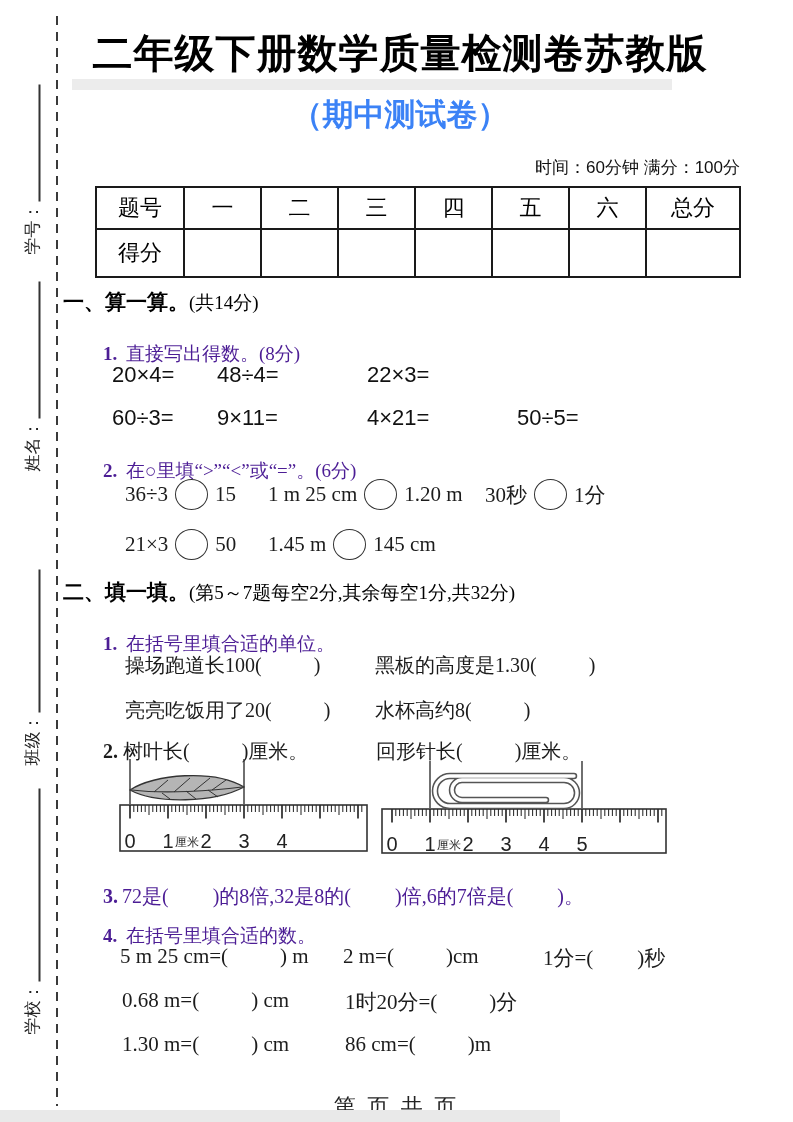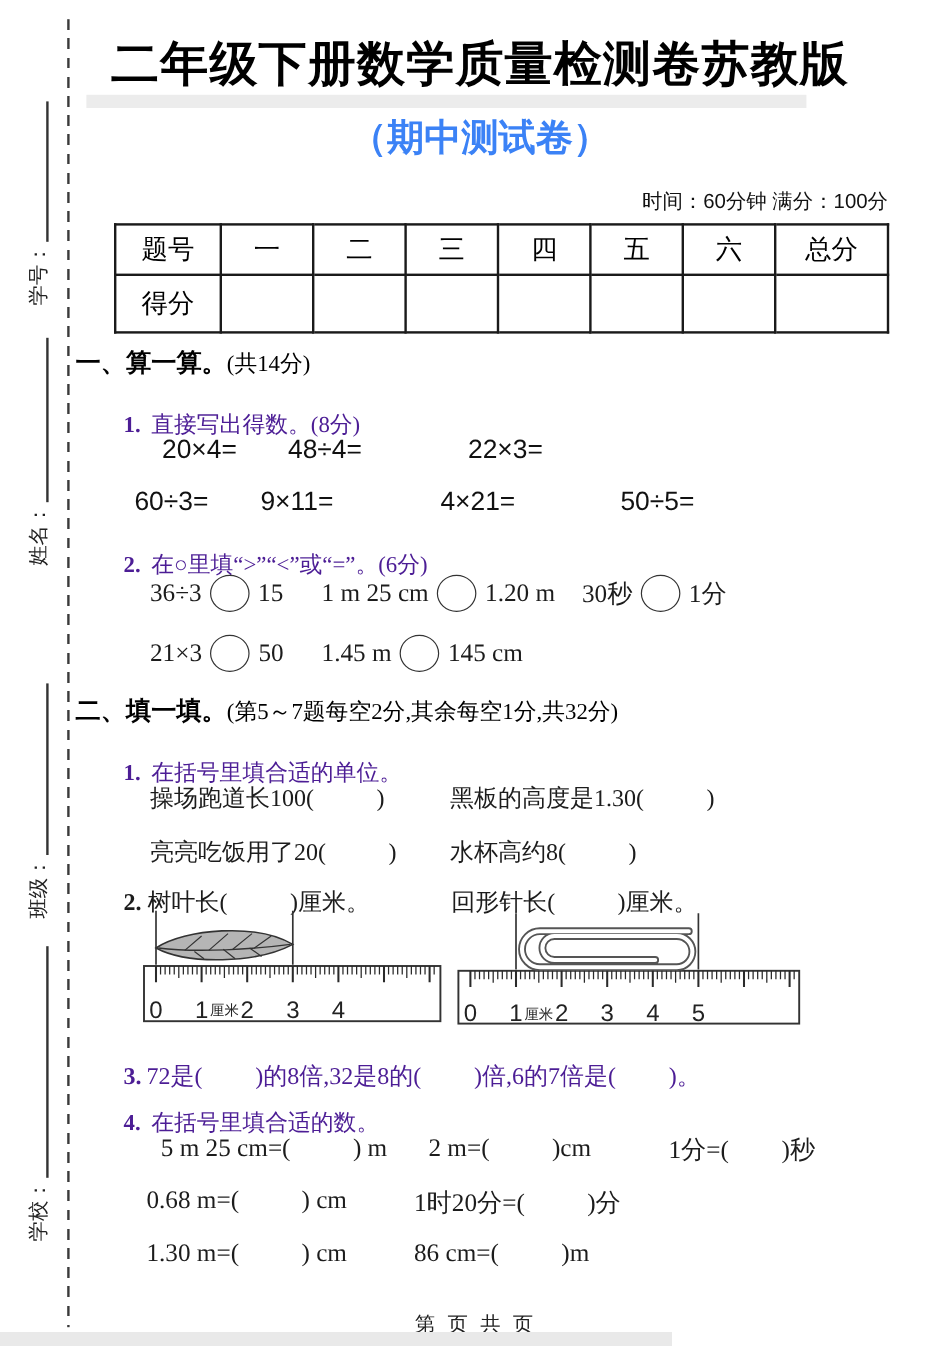--- a/index.html
+++ b/index.html
@@ -53,21 +53,21 @@
   .q4grid{grid-template-columns:223px 200px auto;font-size:21px;}
   .cmpitem{display:flex;align-items:center;font-size:21px;
     font-family:Liberation Serif, serif;}
   .circle{
     display:inline-block;width:31px;height:29px;border:1.5px solid #333;border-radius:50%;
     margin:0 7px;flex:0 0 auto;background:#fff;
   }
   .blank{display:inline-flex;align-items:flex-end;font-size:inherit;}
   .blank .gap{display:inline-block;width:52px;}
   .blank.g44 .gap{width:44px;}
-  .footer{left:0;top:1092px;width:793px;text-align:center;font-size:17px;letter-spacing:3px;color:#222;}
+  .footer{left:0;top:1092px;width:793px;text-align:center;font-size:22px;letter-spacing:3px;color:#222;}
   .botband{left:0;top:1110px;width:560px;height:12px;background:#e9e9e9;}
   svg text{font-family:"Liberation Sans","DejaVu Sans",sans-serif;}
 </style>
 </head>
 <body>
 
 <div class="seal-line"></div>
 <div class="mfield" style="width:170px;left:-53px;top:158px;">
   <span>学号：</span>
     <span class="mline"></span>
@@ -117,21 +117,21 @@
 
 <div class="abs sechead" style="left:63px;top:288px;">
   <span>一、算一算。</span><span class="score">(共14分)</span>
 </div>
 
 <div class="abs qline" style="left:103px;top:326px;">
   <b>1.</b>
   <span>直接写出得数。</span><span>(8分)</span>
 </div>
 
-<div class="abs grid eqgrid nums" style="left:112px;top:362px;width:630px;margin-left:23px;">
+<div class="abs grid eqgrid nums" style="left:112px;top:362px;width:630px;">
   <span>20×4=</span>
   <span>48÷4=</span>
   <span>22×3=</span>
 </div>
 <div class="abs grid eqgrid nums" style="left:112px;top:405px;width:630px;">
   <span>60÷3=</span>
   <span>9×11=</span>
   <span>4×21=</span>
   <span>50÷5=</span>
 </div>
@@ -411,21 +411,21 @@
       <span class="gap"></span>
       <span>)</span>
     </span><span>。</span>
 </div>
 
 <div class="abs qline" style="left:103px;top:908px;">
   <b>4.</b>
   <span>在括号里填合适的数。</span>
 </div>
 
-<div class="abs grid q4grid" style="left:134px;top:944px;width:640px;">
+<div class="abs grid q4grid" style="left:120px;top:944px;width:640px;">
   <span><span>5 m 25 cm=</span><span class="blank">
         <span>(</span>
         <span class="gap"></span>
         <span>)</span>
       </span><span> m</span></span>
   <span><span>2 m=</span><span class="blank">
         <span>(</span>
         <span class="gap"></span>
         <span>)</span>
       </span><span>cm</span></span>

